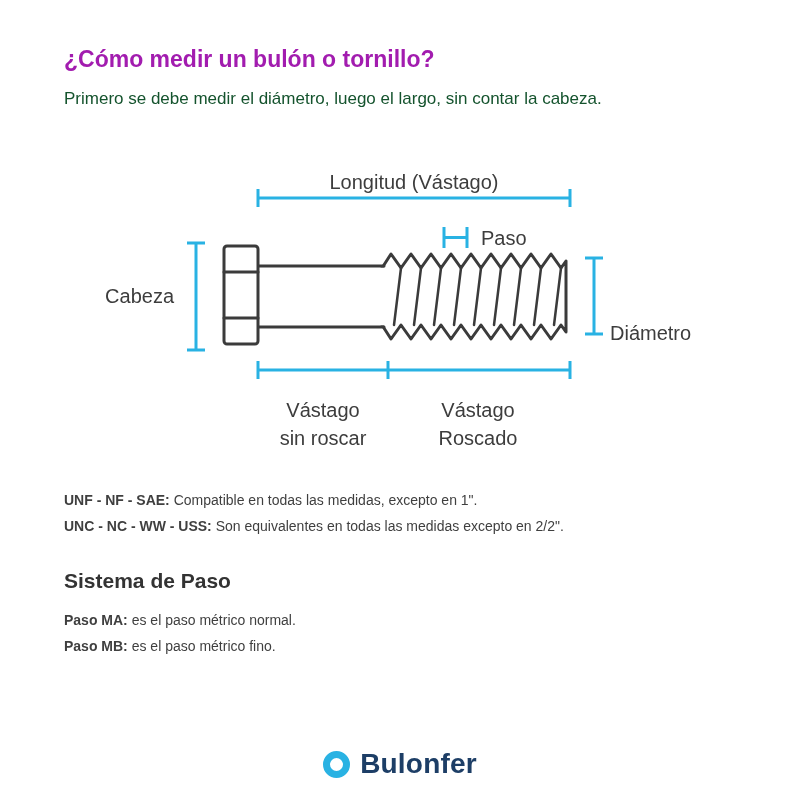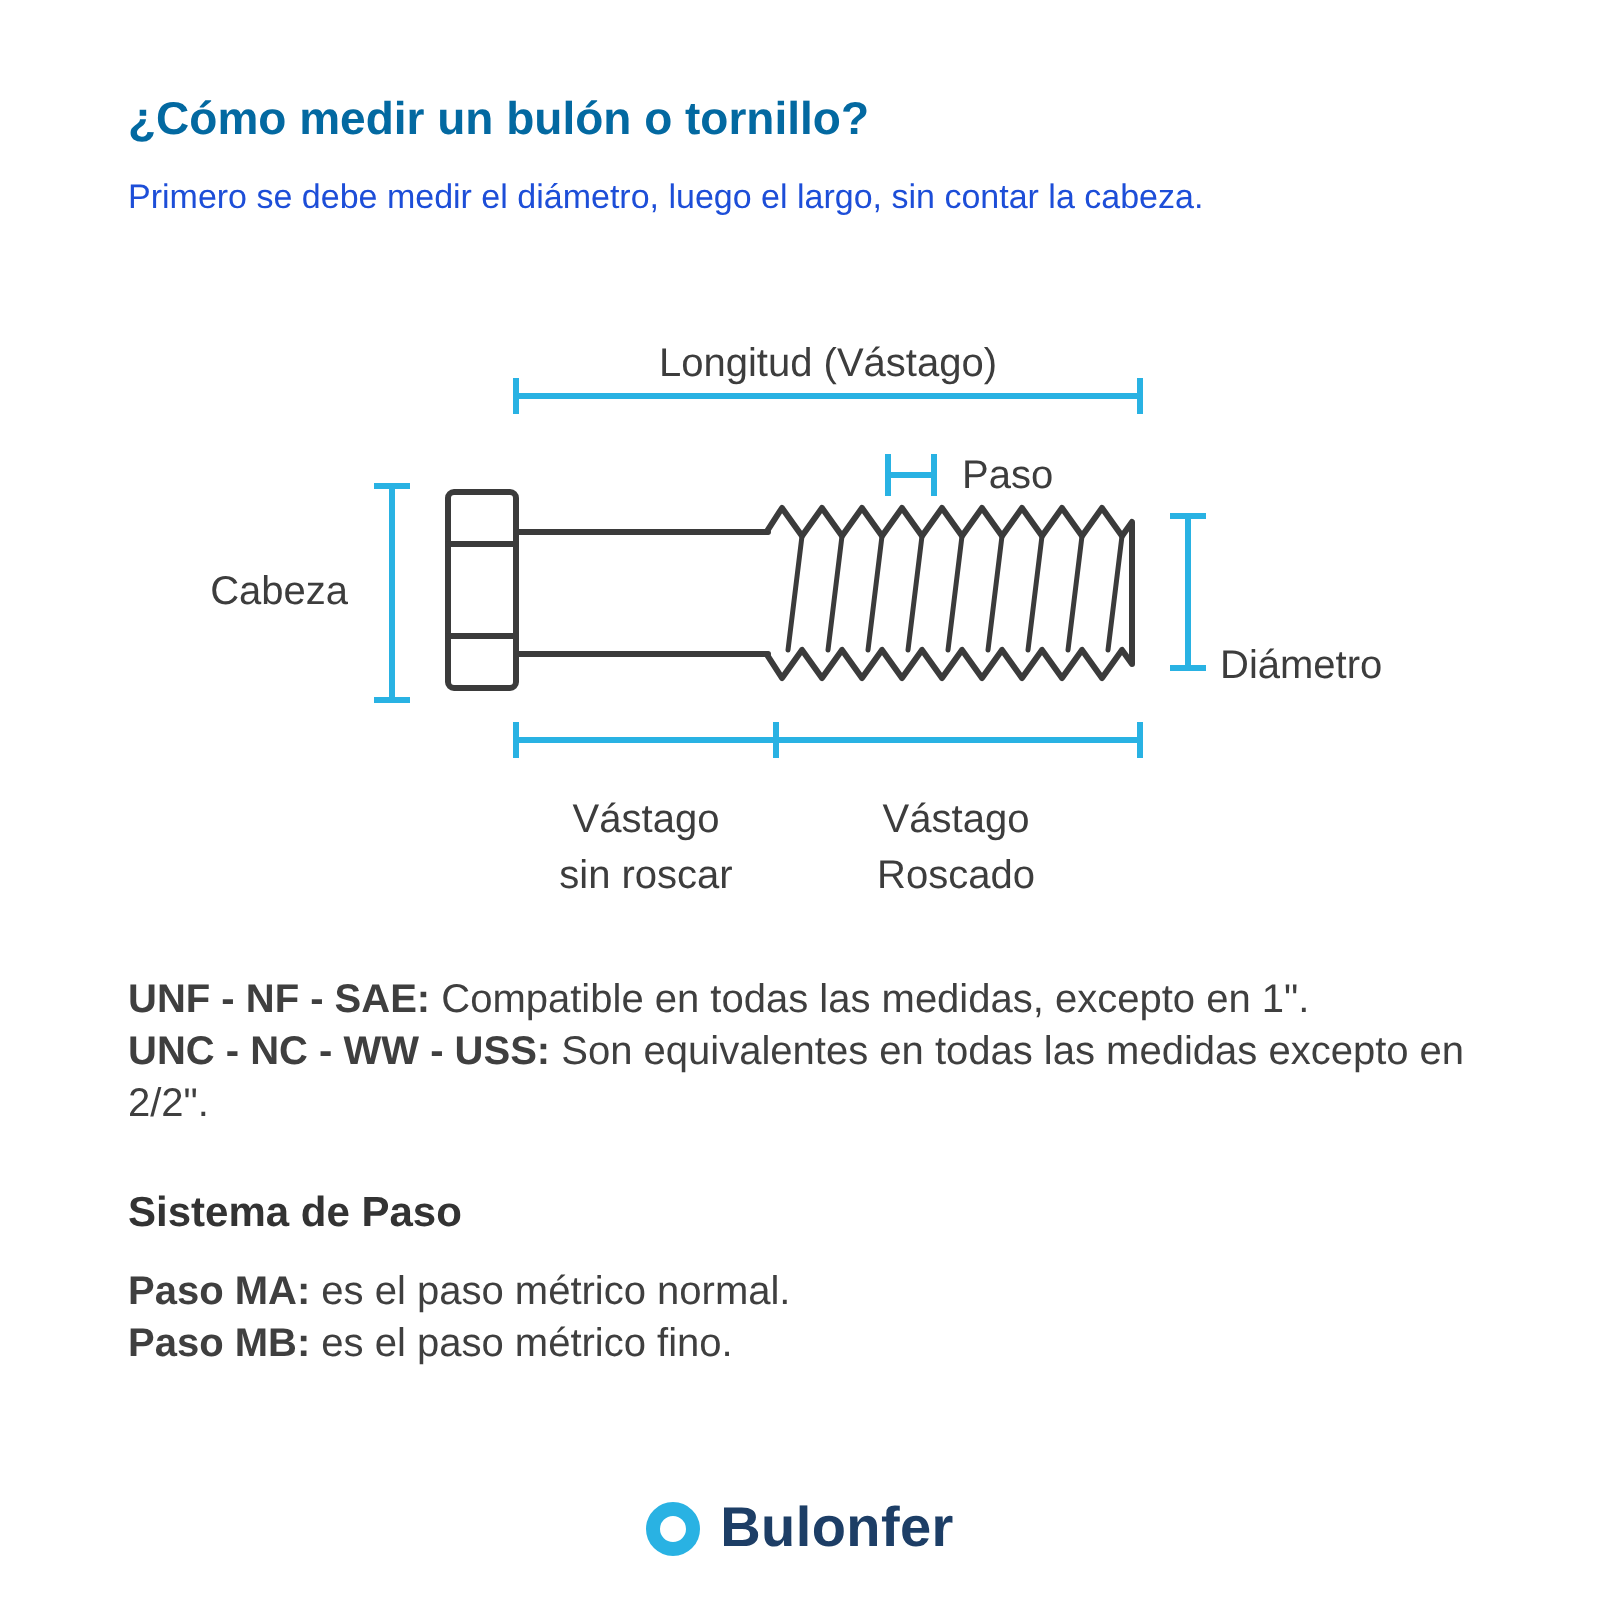--- a/index.html
+++ b/index.html
@@ -6,40 +6,40 @@
   .canvas{
     position:relative;
     width:800px;height:800px;
     background:#ffffff;
     font-family:"Liberation Sans",sans-serif;
     color:#3d3d3d;
     overflow:hidden;
   }
   
   .header{position:absolute;left:64px;top:46px;width:690px;}
-  .title{font-size:23px;font-weight:bold;color:#0369a1;margin:0;}
-  .subtitle{font-size:17px;color:#1d4ed8;margin:16px 0 0 0;}
+  .title{font-size:23px;font-weight:bold;color:#a21caf;margin:0;}
+  .subtitle{font-size:17px;color:#14532d;margin:16px 0 0 0;}
   
   .diagram-svg{position:absolute;left:0;top:0;width:800px;height:800px;}
   .outline{stroke:var(--ink);fill:none;stroke-width:3;stroke-linejoin:round;stroke-linecap:round;}
   .outline-fill{stroke:var(--ink);fill:#ffffff;stroke-width:3;stroke-linejoin:round;}
   .whitefill{fill:#ffffff;stroke:none;}
   .measure{stroke:var(--accent);fill:none;stroke-width:3;stroke-linecap:butt;}
   
   .dlabel{position:absolute;font-size:20px;color:#3d3d3d;line-height:28px;}
   .lbl-longitud{left:264px;top:168px;width:300px;text-align:center;}
   .lbl-paso{left:481px;top:224px;}
   .lbl-cabeza{left:58px;top:282px;width:116px;text-align:right;}
   .lbl-diametro{left:610px;top:282px;margin-top:37px;}
   .lbl-vastago-sin{left:243px;top:396px;width:160px;text-align:center;}
   .lbl-vastago-ros{left:398px;top:396px;width:160px;text-align:center;}
   
   .sections{position:absolute;left:64px;top:487px;width:692px;}
   .section-heading{font-size:21px;font-weight:bold;color:#333333;margin:0 0 14px 0;}
-  .section-line{font-size:20px;line-height:26px;color:#3f3f3f;margin:0;}
+  .section-line{font-size:14px;line-height:26px;color:#3f3f3f;margin:0;}
   .section-line .lead{font-weight:bold;}
   .section + .section{margin-top:30px;}
   
   .footer{position:absolute;left:0;right:0;top:748px;display:flex;align-items:center;justify-content:center;gap:10px;}
   .logo-ring{width:27px;height:27px;border:7px solid var(--accent);border-radius:50%;box-sizing:border-box;}
   .brand{font-size:28px;font-weight:bold;color:var(--brand);letter-spacing:0.2px;}
 </style>
 </head>
 <body>
 

